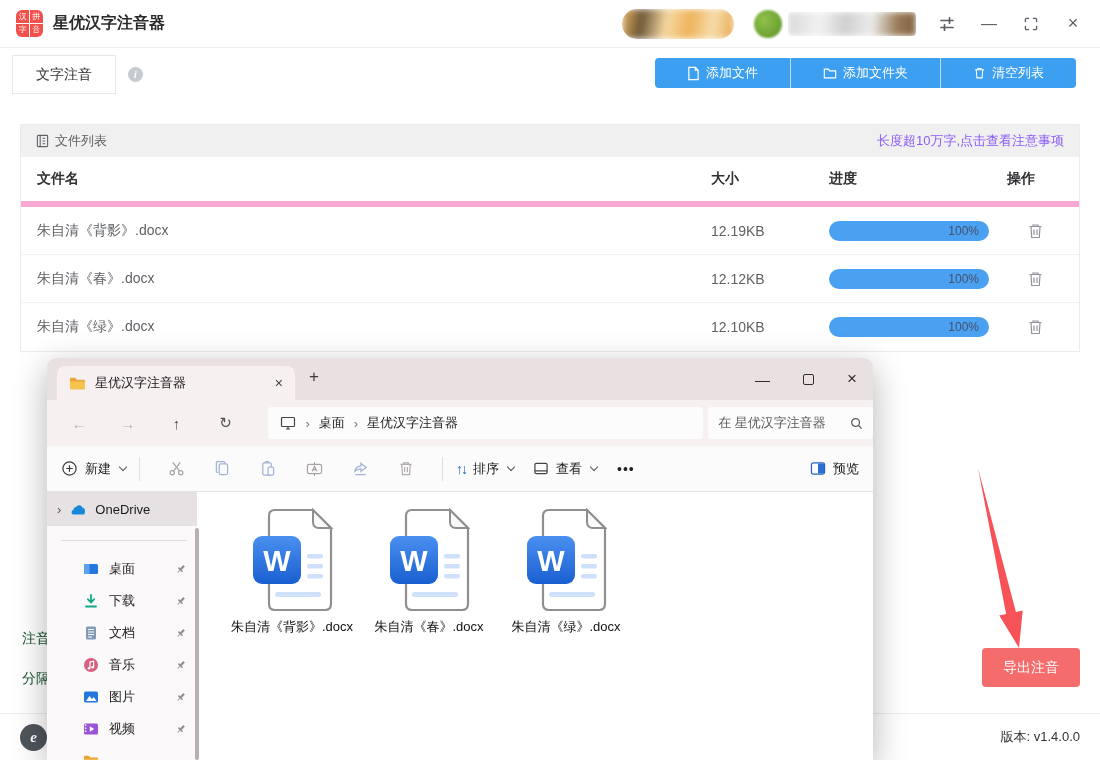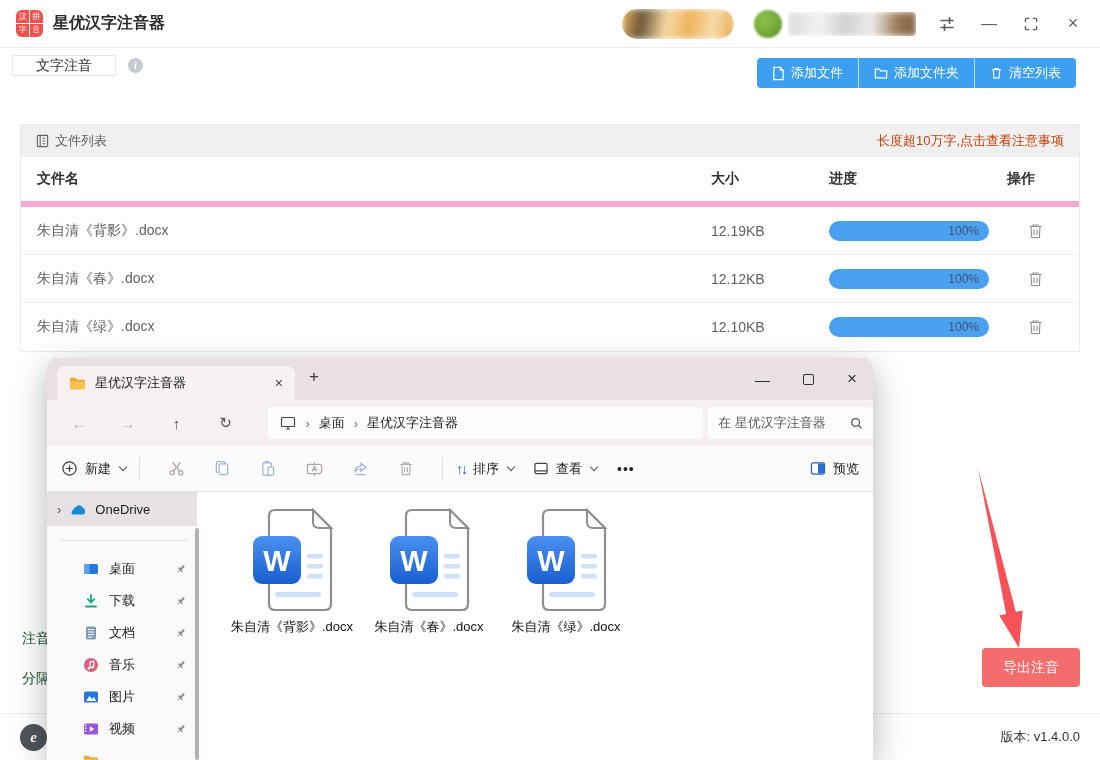--- a/index.html
+++ b/index.html
@@ -25,34 +25,34 @@
   .redact-b .av{width:28px;height:28px;border-radius:50%;background:radial-gradient(circle at 35% 35%,#8fc04a,#5d9427);filter:blur(1px)}
   .redact-b .bar{width:128px;height:24px;border-radius:4px;overflow:hidden}
   .redact-b .bar i{display:block;width:100%;height:100%;
     background:linear-gradient(95deg,#d9d9d9,#f2f2f2 25%,#cfcfcf 45%,#ececec 65%,#9a7b55 85%,#7d5f3e);filter:blur(3px)}
   .win-ic{display:flex;align-items:center;justify-content:center;width:22px;height:22px;color:#5a5e66;cursor:pointer}
   .win-ic.closex{font-size:18px}
   .minus-glyph{font-size:16px;line-height:1}
 
   
   .tabbar{position:absolute;left:12px;top:55px;display:flex;align-items:center;z-index:5}
-  .tab{height:21px;display:flex;align-items:center;justify-content:center;padding:0 23px;font-size:14px;cursor:pointer}
+  .tab{height:39px;display:flex;align-items:center;justify-content:center;padding:0 23px;font-size:14px;cursor:pointer}
   .tab.inactive{background:#fff;border:1px solid #e7e7e7;color:#303133}
   .tab.active{background:#3d9ff0;color:#fff;border:1px solid #3d9ff0}
   .info-dot{margin-left:12px;width:15px;height:15px;border-radius:50%;background:#c6cad1;color:#fff;
     display:flex;align-items:center;justify-content:center;font-size:10px;font-style:italic;font-weight:bold;font-family:"Liberation Serif",serif}
   .action-group{position:absolute;right:24px;top:58px;height:30px;display:flex;border-radius:4px;overflow:hidden;z-index:5}
   .act-btn{background:#3d9ff0;color:#fff;font-size:13px;display:flex;align-items:center;gap:6px;
-    padding:0 15px;cursor:pointer;border-right:1px solid rgba(255,255,255,.65)}
+    padding:0 32px;cursor:pointer;border-right:1px solid rgba(255,255,255,.65)}
   .act-btn:last-child{border-right:none}
 
   
   .panel{position:absolute;left:20px;top:124px;width:1060px;border:1px solid #ebebeb;background:#fff}
   .panel-head{height:32px;background:#f0f0f0;display:flex;align-items:center;padding:0 15px;font-size:13px;color:#606266;gap:6px}
-  .panel-notice{margin-left:auto;color:#c2410c;font-size:13px;cursor:pointer}
+  .panel-notice{margin-left:auto;color:#8b5cf6;font-size:13px;cursor:pointer}
   .thead{height:50px;position:relative;border-bottom:6px solid #f9a8d4}
   .thead span{position:absolute;top:50%;transform:translateY(-50%);font-size:14px;font-weight:bold;color:#303133}
   .frow{height:48px;position:relative;border-bottom:1px solid #f2f2f2;font-size:14px;color:#606266}
   .frow:last-child{border-bottom:none}
   .cell{position:absolute;top:50%;transform:translateY(-50%)}
   .c-name{left:16px}.c-size{left:690px}
   .c-head-name{left:16px}.c-head-size{left:690px}.c-head-prog{left:808px}.c-head-act{left:986px}
   .pbar{position:absolute;left:808px;top:50%;transform:translateY(-50%);width:160px;height:20px;background:#4aa0f1;
     border-radius:10px;display:flex;align-items:center;justify-content:flex-end;padding-right:10px;
     font-size:12px;color:#46506b}

